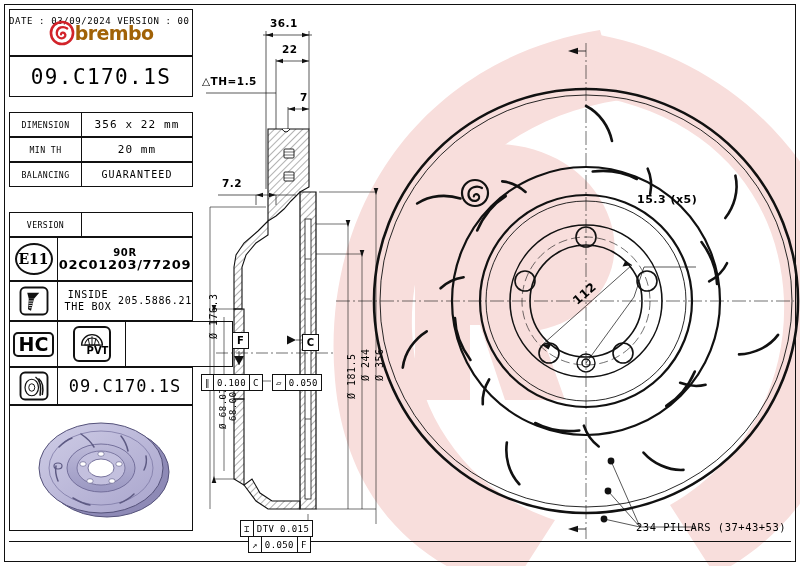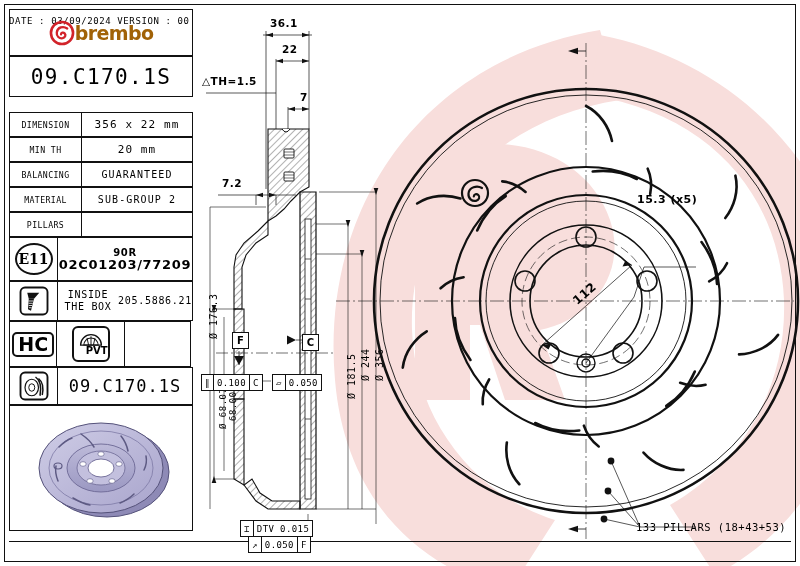--- a/index.html
+++ b/index.html
@@ -48,21 +48,21 @@
   #e11row .tb-cellL{width:48px;}
   #e11row .tb-cellR{width:134px;}
   .e11circ{width:34px;height:28px;border:2px solid #111;border-radius:50%;
     display:flex;align-items:center;justify-content:center;
     font-family:"DejaVu Serif",serif;font-weight:bold;font-size:14px;}
 
   #boxrow{top:272px;width:184px;height:40px;}
   #boxrow .tb-cellL{width:48px;}
   #boxrow .tb-cellR{width:134px;}
 
-  #hcrow{top:312px;width:182px;height:46px;}
+  #hcrow{top:312px;width:224px;height:46px;}
   #hcrow .c1{width:48px;box-sizing:border-box;border-right:1px solid #111;height:100%;
     display:flex;align-items:center;justify-content:center;}
   #hcrow .c2{width:68px;box-sizing:border-box;border-right:1px solid #111;height:100%;
     display:flex;align-items:center;justify-content:center;}
   #hcrow .c3{width:66px;height:100%;}
   .hcbadge{font-family:"DejaVu Sans",sans-serif;font-weight:bold;font-size:19px;
     border:2.2px solid #111;border-radius:5px;padding:1px 4px;line-height:19px;}
   .pvtbadge{border:2px solid #111;border-radius:6px;width:34px;height:32px;
     display:flex;flex-direction:column;align-items:center;justify-content:center;}
   .pvttxt{font-family:"DejaVu Sans",sans-serif;font-weight:bold;font-size:10px;line-height:10px;margin-left:12px;}
@@ -161,32 +161,24 @@
 
     <div class="tb-row specrow" style="top:153px">
       <div class="tb-cellL">
           <span class="lbl">BALANCING</span>
         </div>
       <div class="tb-cellR">
           <span class="val" style="font-size:10px">GUARANTEED</span>
         </div>
     </div>
 
-    <div class="tb-row specrow" style="top:178px">
-      <div class="tb-cellL">
-          <span class="lbl">MATERIAL</span>
-        </div>
-      <div class="tb-cellR">
-          <span class="val" style="font-size:10px">SUB-GROUP 2</span>
-        </div>
-    </div>
 
     <div class="tb-row specrow" style="top:203px">
       <div class="tb-cellL">
-          <span class="lbl">PILLARS</span>
+          <span class="lbl">VERSION</span>
         </div>
     </div>
 
     <div class="tb-row" id="e11row">
       <div class="tb-cellL">
         <div class="e11circ">
           <span>E11</span>
         </div>
       </div>
       <div class="tb-cellR" style="flex-direction:column;">
@@ -572,16 +564,16 @@
         <path d="M212 482 L244 518"></path>
         <path d="M208 510 L244 518"></path>
       </g>
     </svg>
 
     <span class="dimtxt b" style="left:241px;top:156px;font-size:11px;margin-top:28px;">15.3 (x5)</span>
 
     <span class="dimtxt b" style="left:174px;top:288px;font-size:12px;
           transform:rotate(-41deg);transform-origin:left top;">112</span>
 
-    <span class="dimtxt" style="left:240px;top:512px;font-size:10.5px;">133 PILLARS  (18+43+53)</span>
+    <span class="dimtxt" style="left:240px;top:512px;font-size:10.5px;">234 PILLARS  (37+43+53)</span>
   </div>
 
 </div>
 
 </body></html>

